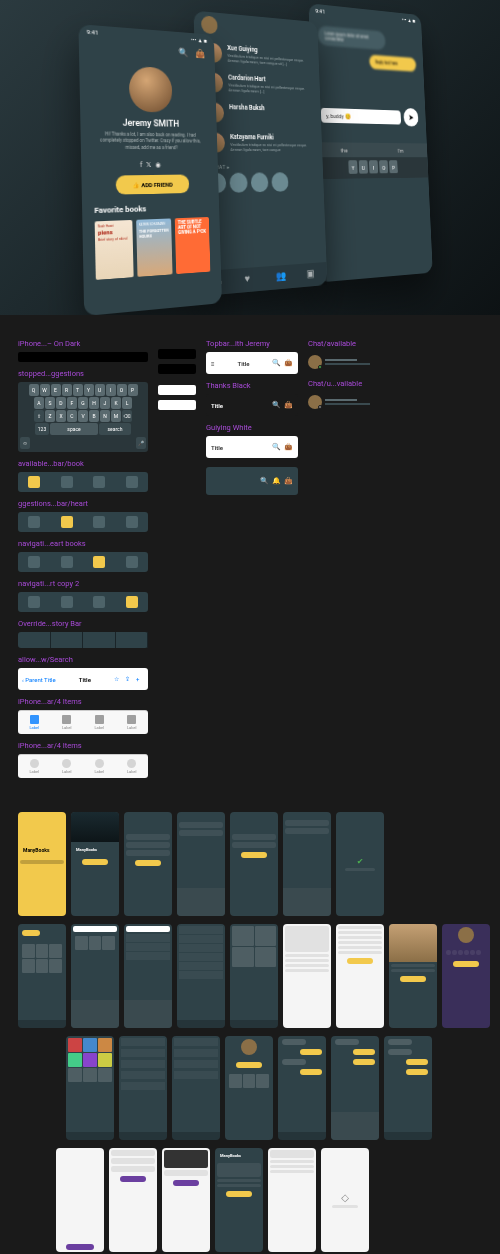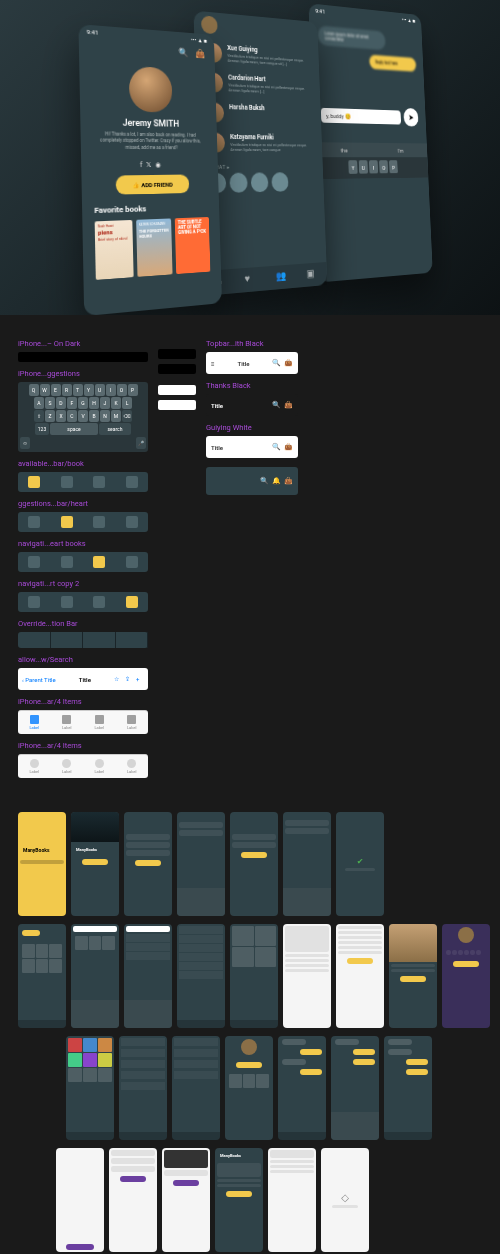--- a/index.html
+++ b/index.html
@@ -298,21 +298,21 @@
     </div>
   </div>
 </div>
 
 <div class="components">
 
   <div class="col">
     <div class="label">iPhone...– On Dark</div>
     <div class="comp mini-status"></div>
 
-    <div class="label">iPhone...ggestions</div>
+    <div class="label">stopped...ggestions</div>
     <div class="comp kbd-comp">
       <div class="r">
         <div class="k">Q</div>
           <div class="k">W</div>
           <div class="k">E</div>
           <div class="k">R</div>
           <div class="k">T</div>
           <div class="k">Y</div>
           <div class="k">U</div>
           <div class="k">I</div>
@@ -375,21 +375,21 @@
         <div class="icn"></div>
     </div>
     <div class="label">navigati...rt copy 2</div>
     <div class="comp navbar-comp">
       <div class="icn"></div>
         <div class="icn"></div>
         <div class="icn"></div>
         <div class="icn active"></div>
     </div>
 
-    <div class="label">Override...tion Bar</div>
+    <div class="label">Override...story Bar</div>
     <div class="comp override-bar">
         <div></div>
         <div></div>
         <div></div>
         <div></div>
       </div>
 
     <div class="label">allow...w/Search</div>
     <div class="comp ios-nav">
       <span class="back">‹ Parent Title</span>
@@ -443,21 +443,21 @@
   </div>
 
   <div class="col" style="padding-top:14px">
     <div class="mini-status"></div>
     <div class="mini-status" style="margin-top:2px"></div>
     <div class="mini-status light" style="margin-top:8px"></div>
     <div class="mini-status light" style="margin-top:2px"></div>
   </div>
 
   <div class="col">
-    <div class="label">Topbar...ith Black</div>
+    <div class="label">Topbar...ith Jeremy</div>
     <div class="topbar wsearch">
       <span>≡</span>
       <span class="tl">Title</span>
       <span class="ic">
           <span>🔍</span>
           <span>👜</span>
         </span>
     </div>
     <div class="label">Thanks Black</div>
     <div class="topbar black">
@@ -478,20 +478,42 @@
     <div class="topbar dark-alt" style="margin-top:6px">
       <span class="ic" style="align-self:flex-end;color:#fff">
           <span>🔍</span> 
           <span>🔔</span> 
           <span>👜</span>
         </span>
     </div>
   </div>
 
 
+  <div class="col">
+    <div class="label">Chat/available</div>
+    <div class="chat-status">
+      <div class="a">
+          <div class="dot"></div>
+        </div>
+      <div class="lines">
+          <div class="l1"></div>
+          <div class="l2"></div>
+        </div>
+    </div>
+    <div class="label">Chat/u...vailable</div>
+    <div class="chat-status">
+      <div class="a">
+          <div class="dot off"></div>
+        </div>
+      <div class="lines">
+          <div class="l1"></div>
+          <div class="l2"></div>
+        </div>
+    </div>
+  </div>
 </div>
 
 <div class="app-grid">
 
   <div class="app-row">
     <div class="app-screen yellow">
       <div class="as-body">
           <div class="as-title" style="font-size:5px;margin-top:30px">ManyBooks</div>
           <div class="as-block" style="height:4px;background:rgba(0,0,0,0.2);margin-top:2px"></div>
         </div>

